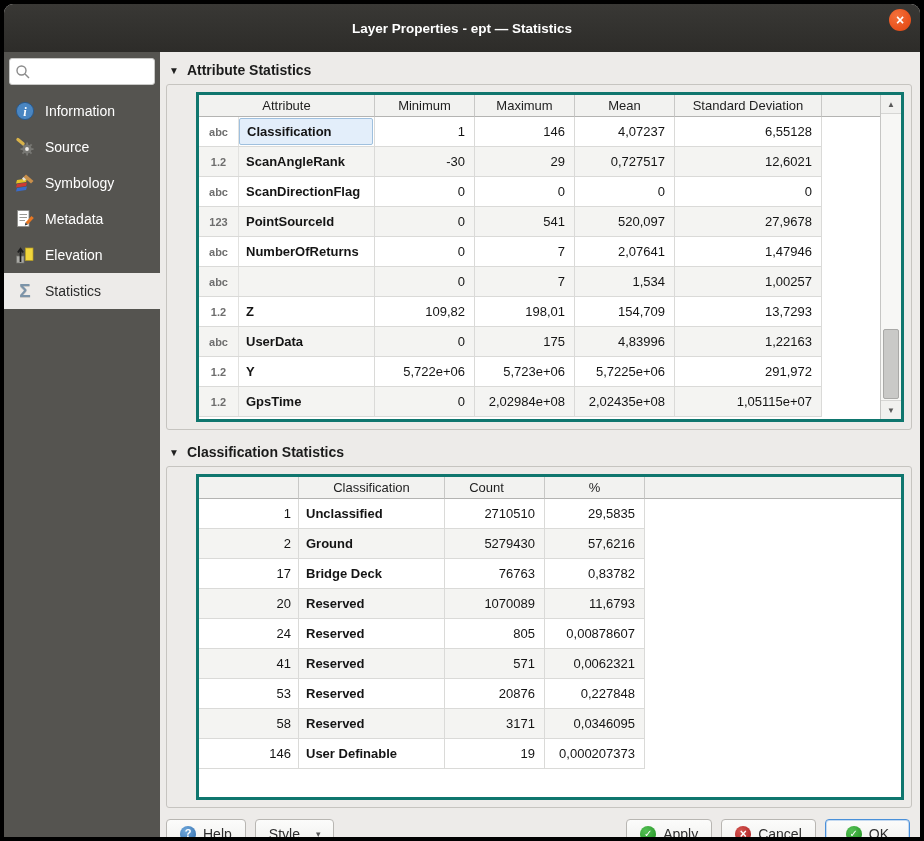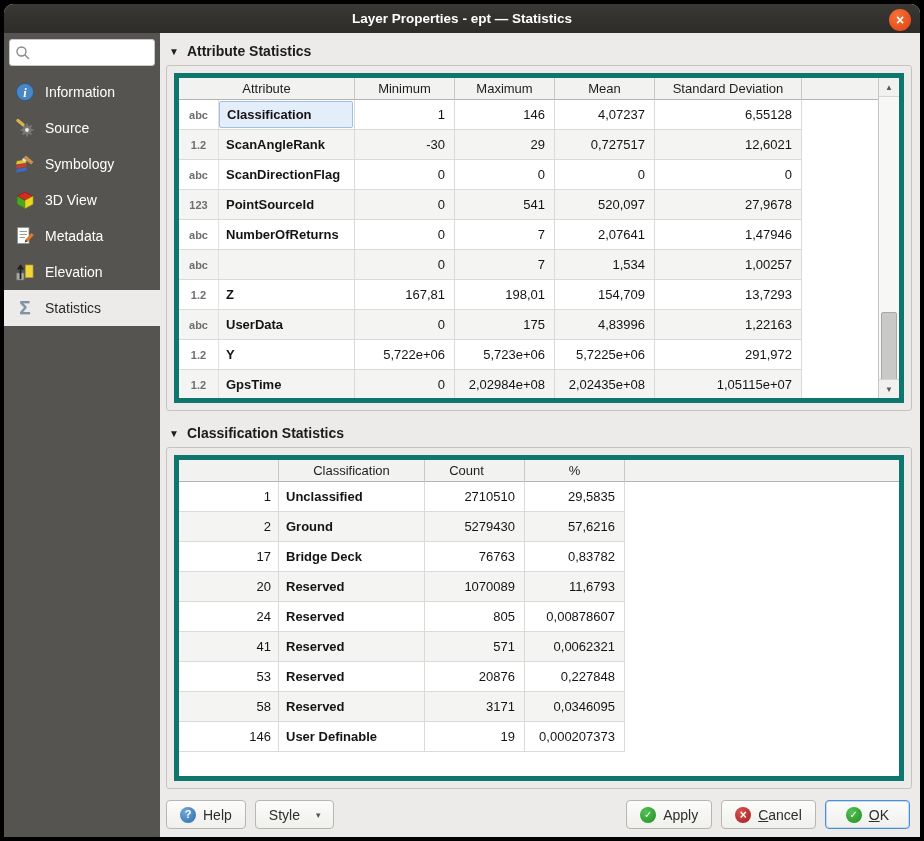--- a/index.html
+++ b/index.html
@@ -3,21 +3,21 @@
 <meta charset="utf-8">
 <style>
   * { box-sizing: border-box; margin: 0; padding: 0; }
   html,body { width: 924px; height: 841px; background: #000; font-family: "Liberation Sans","DejaVu Sans",sans-serif; overflow: hidden; }
 
   .window { position: absolute; left: 4px; top: 4px; width: 916px; height: 833px;
             border-radius: 9px 9px 0 0; overflow: hidden; background: #edebe9;
             display: flex; flex-direction: column; }
 
   
-  .titlebar { height: 29px; background: linear-gradient(#393835,#2d2c29); position: relative;
+  .titlebar { height: 48px; background: linear-gradient(#393835,#2d2c29); position: relative;
               display: flex; align-items: center; justify-content: center; flex: none; }
   .titlebar .title { color: #fff; font-weight: bold; font-size: 13.5px; }
   .close-btn { position: absolute; right: 9px; top: 5px; width: 22px; height: 22px; border-radius: 50%;
                background: radial-gradient(circle at 35% 30%, #f4703a, #e9541f 60%, #d84713);
                color: #fff; display: flex; align-items: center; justify-content: center;
                font-size: 14px; font-weight: bold; cursor: pointer; line-height: 1; }
 
   
   .body { flex: 1; display: flex; min-height: 0; }
 
@@ -33,21 +33,21 @@
   .nav-icon { width: 20px; height: 20px; flex: none; display: flex; align-items: center; justify-content: center; }
   .sigma { font-size: 19px; font-weight: bold; color: #7c94a9; text-shadow: 0 1px 0 rgba(0,0,0,.15); }
 
   
   .main { flex: 1; display: flex; flex-direction: column; padding: 8px 8px 0 6px; min-width: 0; }
   .group-header { display: flex; align-items: center; gap: 8px; padding: 2px 0 6px 3px; cursor: pointer; }
   .group-header .tri { font-size: 10px; color: #1f1f1f; }
   .group-header .gtitle { font-weight: bold; font-size: 14px; color: #1b1b1b; }
   .group-frame { border: 1px solid #c6c4c0; border-radius: 3px; padding: 7px; }
 
-  .table-frame { position: relative; border: 5px solid #0f766e; background: #fff; overflow: hidden; }
+  .table-frame { position: relative; border: 3px solid #0f766e; background: #fff; overflow: hidden; margin-left: 22px; }
   .attr-frame .t-inner { margin-right: 21px; }
   .thead { display: flex; height: 22px; }
   .thead .cell { background: #f2f2f0; border-right: 1px solid #c8c8c6; border-bottom: 1px solid #b4b4b2;
                  display: flex; align-items: center; justify-content: center; font-size: 13px; color: #1e1e1e; }
   .thead .fill { border-right: none; }
   .trow { display: flex; height: 30px; background: #fff; }
   .tbody .trow:nth-child(even) .cell:not(.fill) { background: #f4f4f2; }
   .cell { display: flex; align-items: center; border-right: 1px solid #dadad8; border-bottom: 1px solid #dadad8;
           font-size: 13px; color: #141414; overflow: hidden; }
   .cell.fill { flex: 1; border-right: none; border-bottom: none; background: #fff; }
@@ -149,30 +149,20 @@
             <polygon points="2,7 12,5.5 11,9 1,10.5" fill="#e3c229"></polygon>
             <polygon points="2,11 12,9.5 11,13 1,14.5" fill="#cc3a33"></polygon>
             <polygon points="2,15 12,13.5 11,17 1,18.5" fill="#3a6bc9"></polygon>
             <polygon points="11,1.5 18.5,8 16,10.5 8.5,4" fill="#c98f4a"></polygon>
             <polygon points="8.5,4 11,6.2 9,8 7,5.5" fill="#e8e3da"></polygon>
           </svg>
         </span>
         <span>Symbology</span>
       </div>
 
-      <div class="nav-item">
-        <span class="nav-icon">
-          <svg width="20" height="20" viewBox="0 0 20 20">
-            <polygon points="10,2 18,6.2 10,10.4 2,6.2" fill="#d42a22" stroke="#8c1410" stroke-width="0.6"></polygon>
-            <polygon points="2,6.2 10,10.4 10,18.4 2,14.2" fill="#4aa622" stroke="#2c7410" stroke-width="0.6"></polygon>
-            <polygon points="18,6.2 10,10.4 10,18.4 18,14.2" fill="#e8d820" stroke="#a89a10" stroke-width="0.6"></polygon>
-          </svg>
-        </span>
-        <span>3D View</span>
-      </div>
 
       <div class="nav-item">
         <span class="nav-icon">
           <svg width="20" height="20" viewBox="0 0 20 20">
             <rect x="2.5" y="1.5" width="11.5" height="16" fill="#fff" stroke="#8a8a86" stroke-width="0.8"></rect>
             <line x1="4.5" y1="5.5" x2="12" y2="5.5" stroke="#9a9a96"></line>
             <line x1="4.5" y1="8.5" x2="12" y2="8.5" stroke="#9a9a96"></line>
             <line x1="4.5" y1="11.5" x2="10" y2="11.5" stroke="#9a9a96"></line>
             <polygon points="10.5,13.5 16.5,7 18.8,9 12.8,15.6" fill="#e87722"></polygon>
             <polygon points="10.5,13.5 12.8,15.6 9.8,16.4" fill="#3a3a3a"></polygon>
@@ -289,21 +279,21 @@
                     <div class="cell num">1,534</div>
                     <div class="cell num sd">1,00257</div>
                     <div class="cell fill"></div>
                   </div>
 
                   <div class="trow">
                     <div class="cell attr-col">
                       <span class="type-icon">1.2</span>
                       <span class="attr-name">Z</span>
                     </div>
-                    <div class="cell num">167,81</div>
+                    <div class="cell num">109,82</div>
                     <div class="cell num">198,01</div>
                     <div class="cell num">154,709</div>
                     <div class="cell num sd">13,7293</div>
                     <div class="cell fill"></div>
                   </div>
 
                   <div class="trow">
                     <div class="cell attr-col">
                       <span class="type-icon">abc</span>
                       <span class="attr-name">UserData</span>

